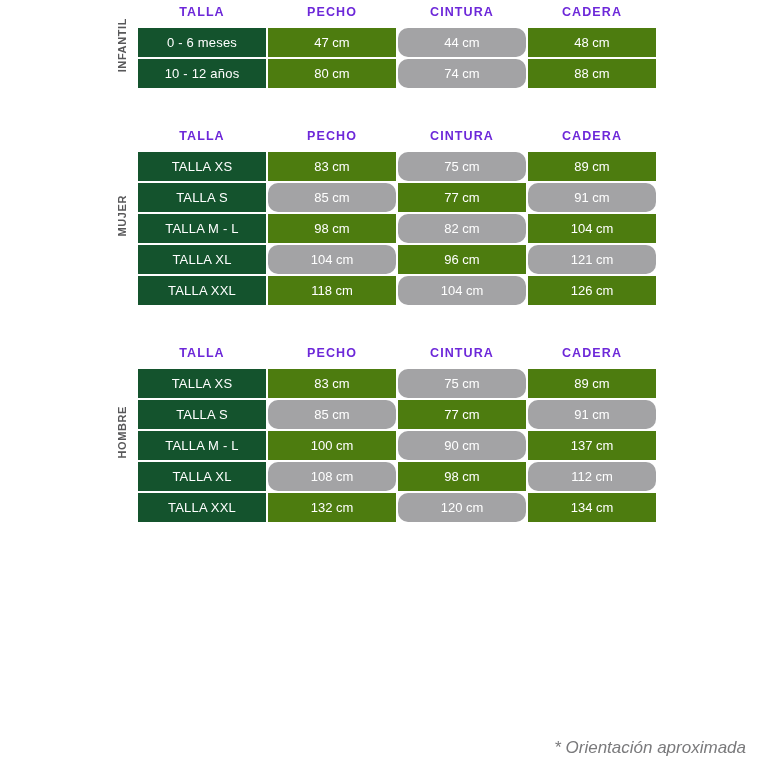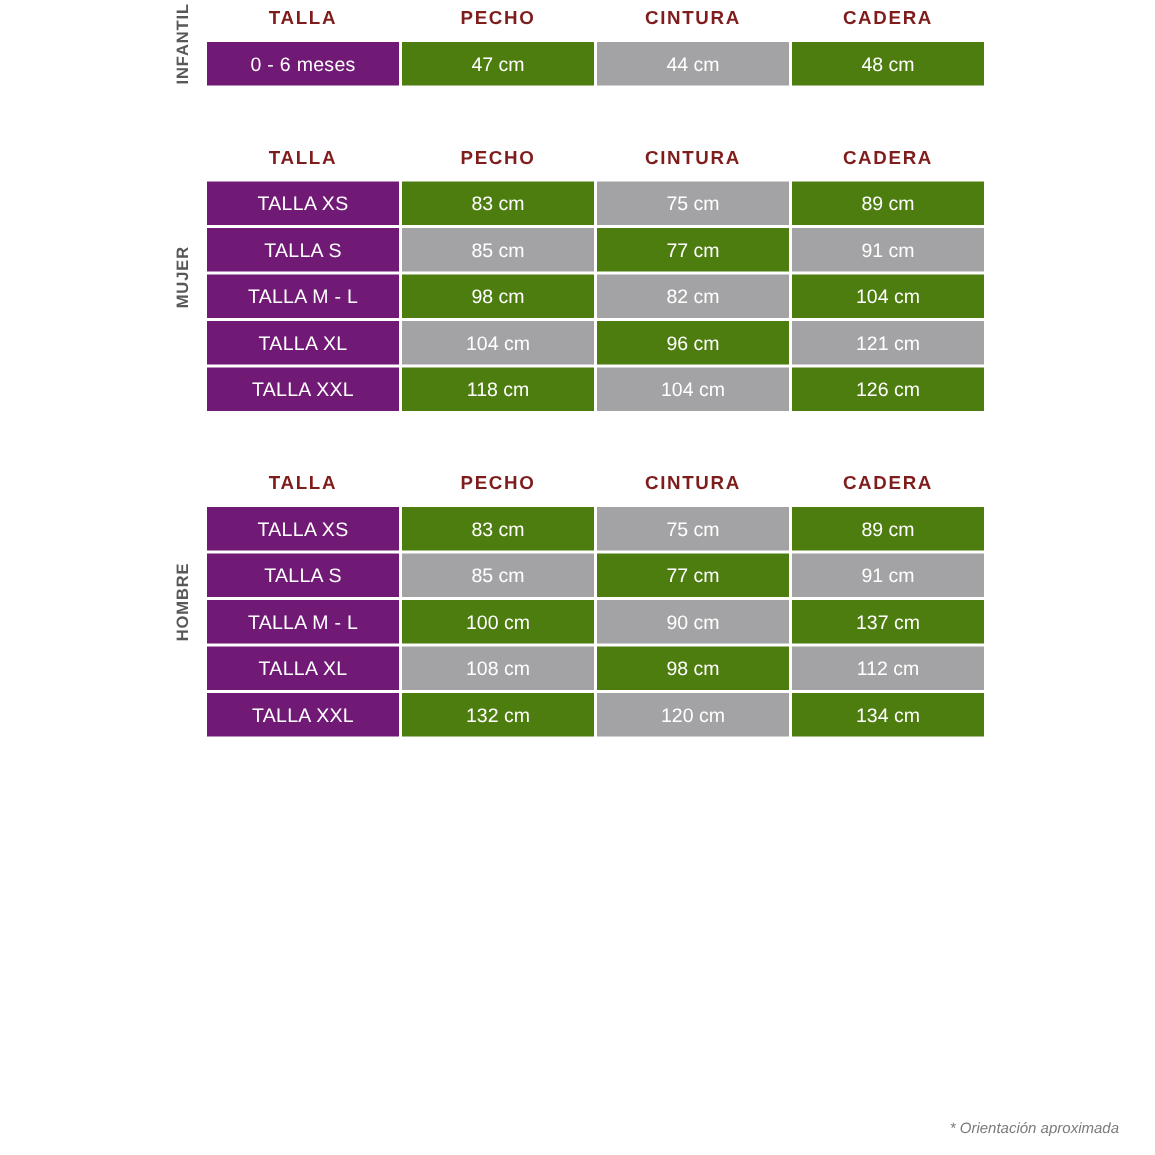--- a/index.html
+++ b/index.html
@@ -50,60 +50,61 @@
   table.size-table {
     border-collapse: separate;
     border-spacing: 2px;
     margin-left: 136px;
     table-layout: fixed;
   }
   table.size-table th {
     font-size: 12.5px;
     font-weight: bold;
     letter-spacing: 1.1px;
-    color: #7f1d1d;
+    color: #6d28d9;
     text-align: center;
     padding: 3px 0 7px 0;
     background: transparent;
   }
   table.size-table td {
     text-align: center;
     font-size: 13px;
     color: #ffffff;
     height: 29px;
     vertical-align: middle;
     padding: 0;
   }
   
   col.c-talla   { width: 128px; }
   col.c-pecho   { width: 128px; }
   col.c-cintura { width: 128px; }
   col.c-cadera  { width: 128px; }
 
   td.talla {
-    background: #701a75;
+    background: #14532d;
     color: #ffffff;
     font-size: 13px;
     letter-spacing: 0.2px;
   }
   td.val-dark {
     background: #4d7c0f;
   }
   td.val-light {
     background: #a3a3a5;
+    border-radius: 10px;
   }
 
   .spacer-1 { height: 34px; }
   .spacer-2 { height: 34px; }
 
   .footnote {
     position: absolute;
     right: 24px;
     bottom: 12px;
-    font-size: 10px;
+    font-size: 17px;
     color: #7a7a7c;
     font-style: italic;
   }
 </style>
 </head>
 <body>
 
 <div class="page">
 
   <div class="table-block">
@@ -125,20 +126,26 @@
           <th>CADERA</th>
         </tr>
       </thead>
       <tbody>
         <tr>
           <td class="talla">0 - 6 meses</td>
           <td class="val-dark">47 cm</td>
           <td class="val-light">44 cm</td>
           <td class="val-dark">48 cm</td>
         </tr>
+        <tr>
+          <td class="talla">10 - 12 años</td>
+          <td class="val-dark">80 cm</td>
+          <td class="val-light">74 cm</td>
+          <td class="val-dark">88 cm</td>
+        </tr>
       </tbody>
     </table>
   </div>
 
   <div class="spacer-1"></div>
 
   <div class="table-block">
     <div class="section-label">
       <span>MUJER</span>
     </div>

